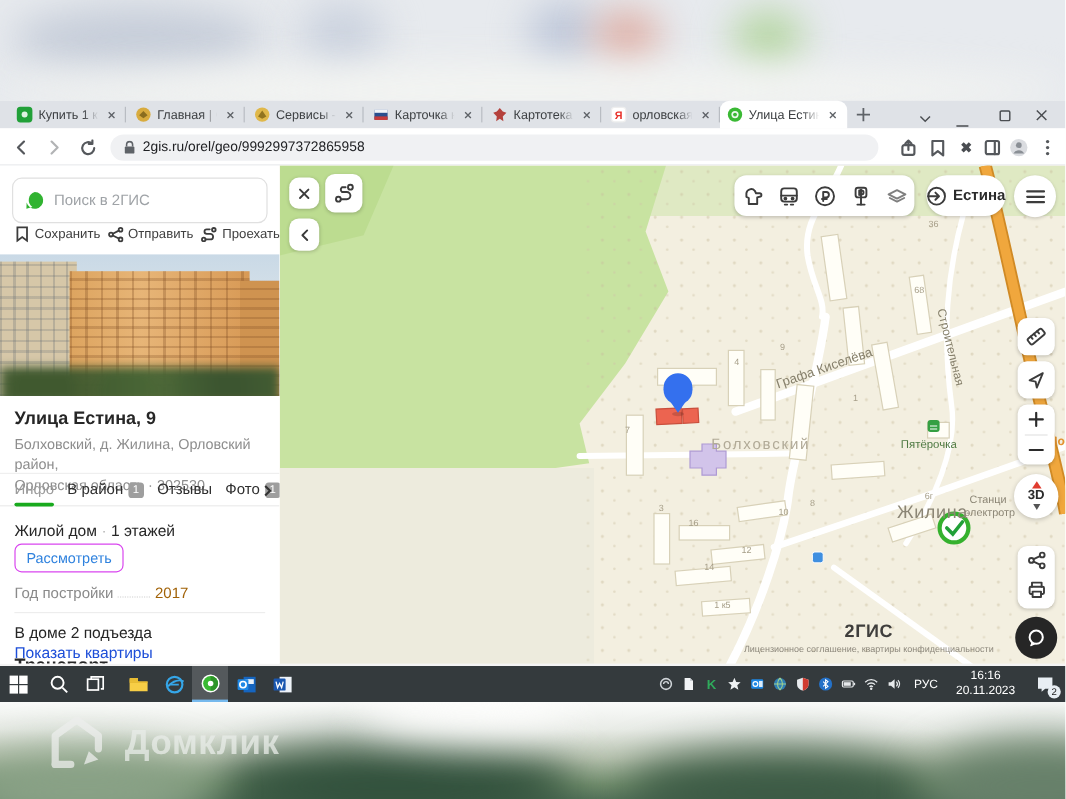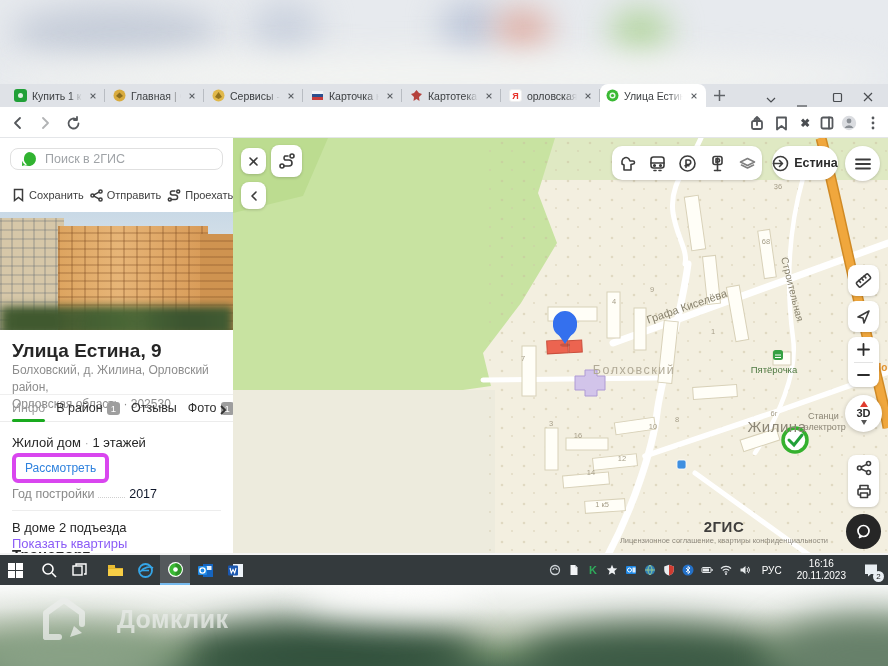--- a/index.html
+++ b/index.html
@@ -25,21 +25,21 @@
   .winctl svg { stroke:#4a4d51; stroke-width:1.2; fill:none; }
 
   .toolbar { left:0; top:107px; width:888px; height:31px; background:#fff; border-bottom:1px solid #e4e6e9; }
   .navic { position:absolute; top:4px; width:24px; height:24px; display:flex; align-items:center; justify-content:center; }
   .navic svg { stroke:#55585c; stroke-width:1.8; fill:none; stroke-linecap:round; stroke-linejoin:round; }
   .urlpill { position:absolute; left:92px; top:5px; width:640px; height:22px; border-radius:11px; background:#f0f1f3; display:flex; align-items:center; }
   .url-text { font-size:11.5px; color:#202124; margin-left:6px; }
 
   
   .panel { left:0; top:138px; width:233px; height:415px; background:#fff; overflow:hidden; z-index:3; }
-  .searchbox { position:absolute; left:10px; top:10px; width:213px; height:22px; border:1px solid #e0e0e0; border-radius:8px; display:flex; align-items:center; background:#fff; }
+  .searchbox { position:absolute; left:10px; top:10px; width:213px; height:38px; border:1px solid #e0e0e0; border-radius:8px; display:flex; align-items:center; background:#fff; }
   .searchbox input { border:none; outline:none; font-size:12.5px; color:#333; width:150px; font-family:"Liberation Sans",sans-serif; }
   .searchbox input::placeholder { color:#9fa3a7; }
   .actrow { position:absolute; left:12px; top:50px; width:215px; display:flex; align-items:center; gap:6px; }
   .actbtn { display:flex; align-items:center; gap:4px; font-size:11px; color:#404040; }
   .actbtn svg { stroke:#3c3c3c; fill:none; stroke-width:1.5; stroke-linecap:round; }
 
   .photo { position:absolute; left:0; top:74px; width:233px; height:118px; overflow:hidden; background:linear-gradient(180deg,#c9d9e6 0%,#dbe4ea 45%,#cfd8d2 100%); }
   .bld1 { position:absolute; left:0; top:6px; width:64px; height:112px; background:
           repeating-linear-gradient(90deg, rgba(90,100,110,.25) 0 2px, transparent 2px 11px),
           repeating-linear-gradient(0deg, rgba(90,100,110,.22) 0 2px, transparent 2px 9px), #d6c7a8; }
@@ -48,42 +48,42 @@
           repeating-linear-gradient(0deg, rgba(120,70,30,.25) 0 2px, transparent 2px 8px),
           linear-gradient(90deg,#dda45f 0%, #e7b577 40%, #d89a56 100%); }
   .bld2b { position:absolute; left:200px; top:22px; width:33px; height:96px; background:
           repeating-linear-gradient(0deg, rgba(120,70,30,.25) 0 2px, transparent 2px 8px), #cf9350; }
   .trees { position:absolute; left:0; bottom:-6px; width:233px; height:30px; filter:blur(4px);
            background:radial-gradient(circle at 15% 60%, #40592f 12%, transparent 55%),
                       radial-gradient(circle at 45% 70%, #4c6a38 15%, transparent 60%),
                       radial-gradient(circle at 75% 60%, #3c5530 14%, transparent 55%),
                       radial-gradient(circle at 95% 70%, #4a6536 14%, transparent 60%); }
 
-  .card-title { position:absolute; left:12px; top:202px; font-size:19px; font-weight:700; color:#262626; }
+  .card-title { position:absolute; left:12px; top:202px; font-size:15px; font-weight:700; color:#262626; }
   .card-sub { position:absolute; left:12px; top:224px; font-size:12px; color:#8d8d8d; line-height:1.4; }
   .ptabs { position:absolute; left:0; top:256px; width:233px; height:28px; border-top:1px solid #efefef; border-bottom:1px solid #ececec; display:flex; align-items:center; padding-left:12px; gap:11px; }
   .ptab { font-size:12.5px; color:#2e2e2e; display:flex; align-items:center; gap:4px; white-space:nowrap; }
   .ptab.active { color:#9b9b9b; position:relative; }
   .ptab.active .uline { position:absolute; left:0; bottom:-7px; width:100%; height:3px; background:#19aa1e; border-radius:2px; }
   .badge1 { background:#9e9e9e; color:#fff; font-size:9.5px; border-radius:3px; padding:1px 4px; }
   .ptabs-chev { position:absolute; right:6px; top:7px; }
   .ptabs-chev svg { stroke:#333; stroke-width:1.8; fill:none; }
 
   .inforow { position:absolute; left:12px; top:297px; font-size:13px; color:#262626; }
   .inforow .dot { color:#b5b5b5; }
   .btnrow { position:absolute; left:12px; top:315px; display:flex; gap:7px; }
   .btn-o { font-size:12px; color:#2b2b2b; border:1px solid #d2d2d2; border-radius:6px; padding:4px 9px; background:#fff; }
-  .btn-b { font-size:12px; color:#2f82de; border:4px solid #d946ef; border-radius:6px; padding:4px 9px; background:#fff; }
+  .btn-b { font-size:12px; color:#2f82de; border:1px solid #d946ef; border-radius:6px; padding:4px 9px; background:#fff; }
   .yearrow { position:absolute; left:12px; top:349px; width:145px; display:flex; align-items:baseline; font-size:12.5px; }
   .yearrow .lbl { color:#8a8a8a; }
   .yearrow .lead { flex:1; border-bottom:1px dotted #cfcfcf; margin:0 4px; height:11px; }
-  .yearrow .val { color:#0f172a; }
+  .yearrow .val { color:#a16207; }
   .sect-div { position:absolute; left:12px; top:372px; width:209px; height:1px; background:#ededed; }
   .entr { position:absolute; left:12px; top:382px; font-size:13px; color:#262626; }
-  .flats { position:absolute; left:12px; top:398px; font-size:13px; color:#8b5cf6; }
+  .flats { position:absolute; left:12px; top:398px; font-size:13px; color:#1d4ed8; }
   .transp { position:absolute; left:12px; top:408px; font-size:15px; font-weight:700; color:#262626; }
 
   
   .map { left:233px; top:138px; width:655px; height:417px; overflow:hidden; background:#f3efe0; }
   .mlbl { fill:#87816c; }
   .float { position:absolute; background:#fff; display:flex; align-items:center; justify-content:center; box-shadow:0 1px 3px rgba(0,0,0,.18); }
   .float svg { stroke:#3c3c3c; fill:none; stroke-width:1.6; stroke-linecap:round; stroke-linejoin:round; }
   .mtool { left:612px; top:146px; width:150px; height:34px; border-radius:10px; gap:0; z-index:4; }
   .mtool .mi { width:30px; height:34px; display:flex; align-items:center; justify-content:center; }
   .login { left:772px; top:146px; width:66px; height:34px; border-radius:17px; gap:5px; z-index:4; font-size:12.5px; color:#2b2b2b; font-weight:bold;}
@@ -114,21 +114,21 @@
   .clock { font-size:10px; color:#fff; text-align:center; line-height:1.25; padding:0 8px; }
   .action { position:relative; width:34px; height:30px; display:flex; align-items:center; justify-content:center; }
   .action .bdg { position:absolute; right:4px; bottom:3px; background:#e8eef3; color:#1a1a1a; font-size:8px; border-radius:50%; width:11px; height:11px; display:flex; align-items:center; justify-content:center; }
 
   
   .blur-bot { left:0; top:585px; width:888px; height:81px; overflow:hidden;
               background:linear-gradient(180deg,#fafbfa 0%, #e9ece7 28%, #b9c4b1 58%, #74906f 85%, #57755c 100%); }
   .blur-bot .blob { position:absolute; filter:blur(18px); border-radius:50%; }
   .wm { position:absolute; left:38px; top:8px; display:flex; align-items:center; gap:14px; opacity:.75; }
   .wm svg { stroke:#eceeec; fill:none; stroke-width:6; stroke-linejoin:round; stroke-linecap:round; }
-  .wm-text { font-size:25px; font-weight:700; color:#e9ece9; letter-spacing:.5px;margin-left:13px; }
+  .wm-text { font-size:29px; font-weight:700; color:#e9ece9; letter-spacing:.5px; }
 </style>
 </head>
 <body>
 
 <div class="page">
 
   <div class="abs blur-top">
     <div class="blob" style="left:10px;top:5px;width:210px;height:55px;background:#c6cdd9;"></div>
     <div class="blob" style="left:250px;top:0;width:70px;height:60px;background:#ccd3df;"></div>
     <div class="blob" style="left:440px;top:0;width:60px;height:55px;background:#bfc8da;"></div>
@@ -263,20 +263,27 @@
     <span class="navic" style="left:33px">
         <svg width="14" height="14" opacity=".45">
           <path d="M5 2 L10 7 L5 12"></path>
         </svg>
       </span>
     <span class="navic" style="left:61px">
         <svg width="15" height="15">
           <path d="M12.5 7.5 a5 5 0 1 1 -1.6 -3.7 M11 1 V4 H8"></path>
         </svg>
       </span>
+    <div class="urlpill">
+      <svg style="margin-left:11px" width="10" height="12">
+          <rect x="1" y="5" width="8" height="6" rx="1" fill="#5f6368"></rect>
+          <path d="M2.5 5 V3.5 a2.5 2.5 0 0 1 5 0 V5" stroke="#5f6368" stroke-width="1.3" fill="none"></path>
+        </svg>
+      <span class="url-text">2gis.ru/orel/geo/9992997372865958</span>
+    </div>
     <span class="navic" style="left:745px">
         <svg width="15" height="15">
           <rect x="2" y="5" width="10" height="8" rx="1.5"></rect>
           <path d="M7 9 V1.5 M4.5 3.5 L7 1 L9.5 3.5"></path>
         </svg>
       </span>
     <span class="navic" style="left:769px">
         <svg width="13" height="15">
           <path d="M2 1.5 H11 V13.5 L6.5 10 L2 13.5 Z"></path>
         </svg>

